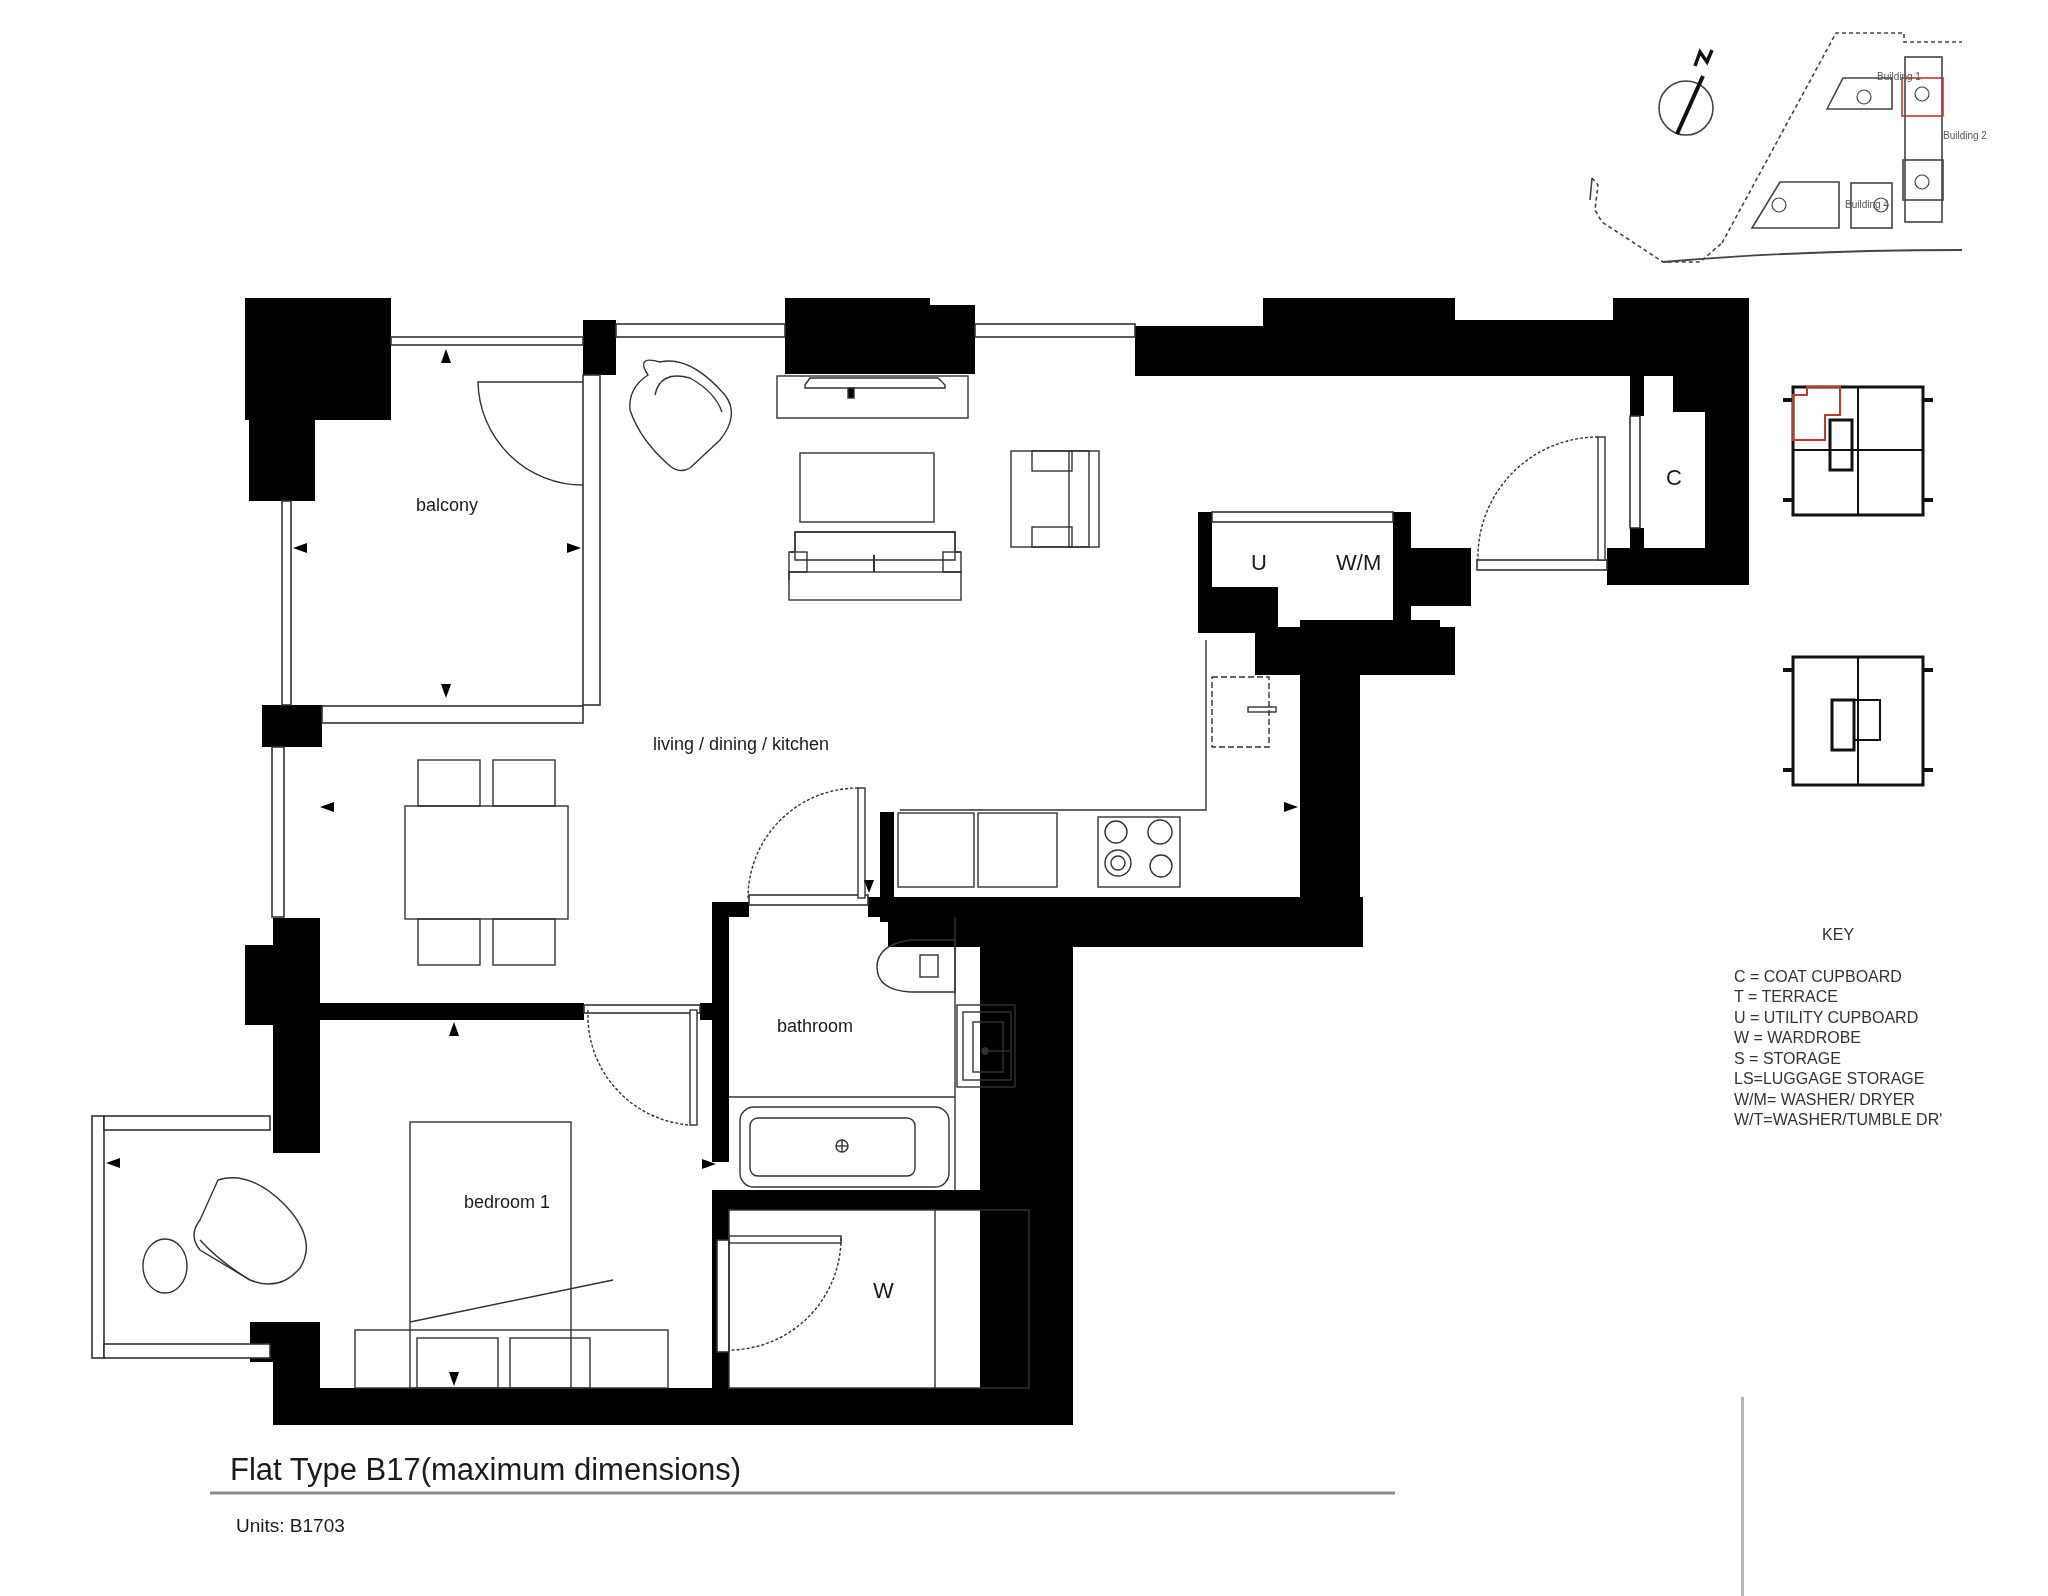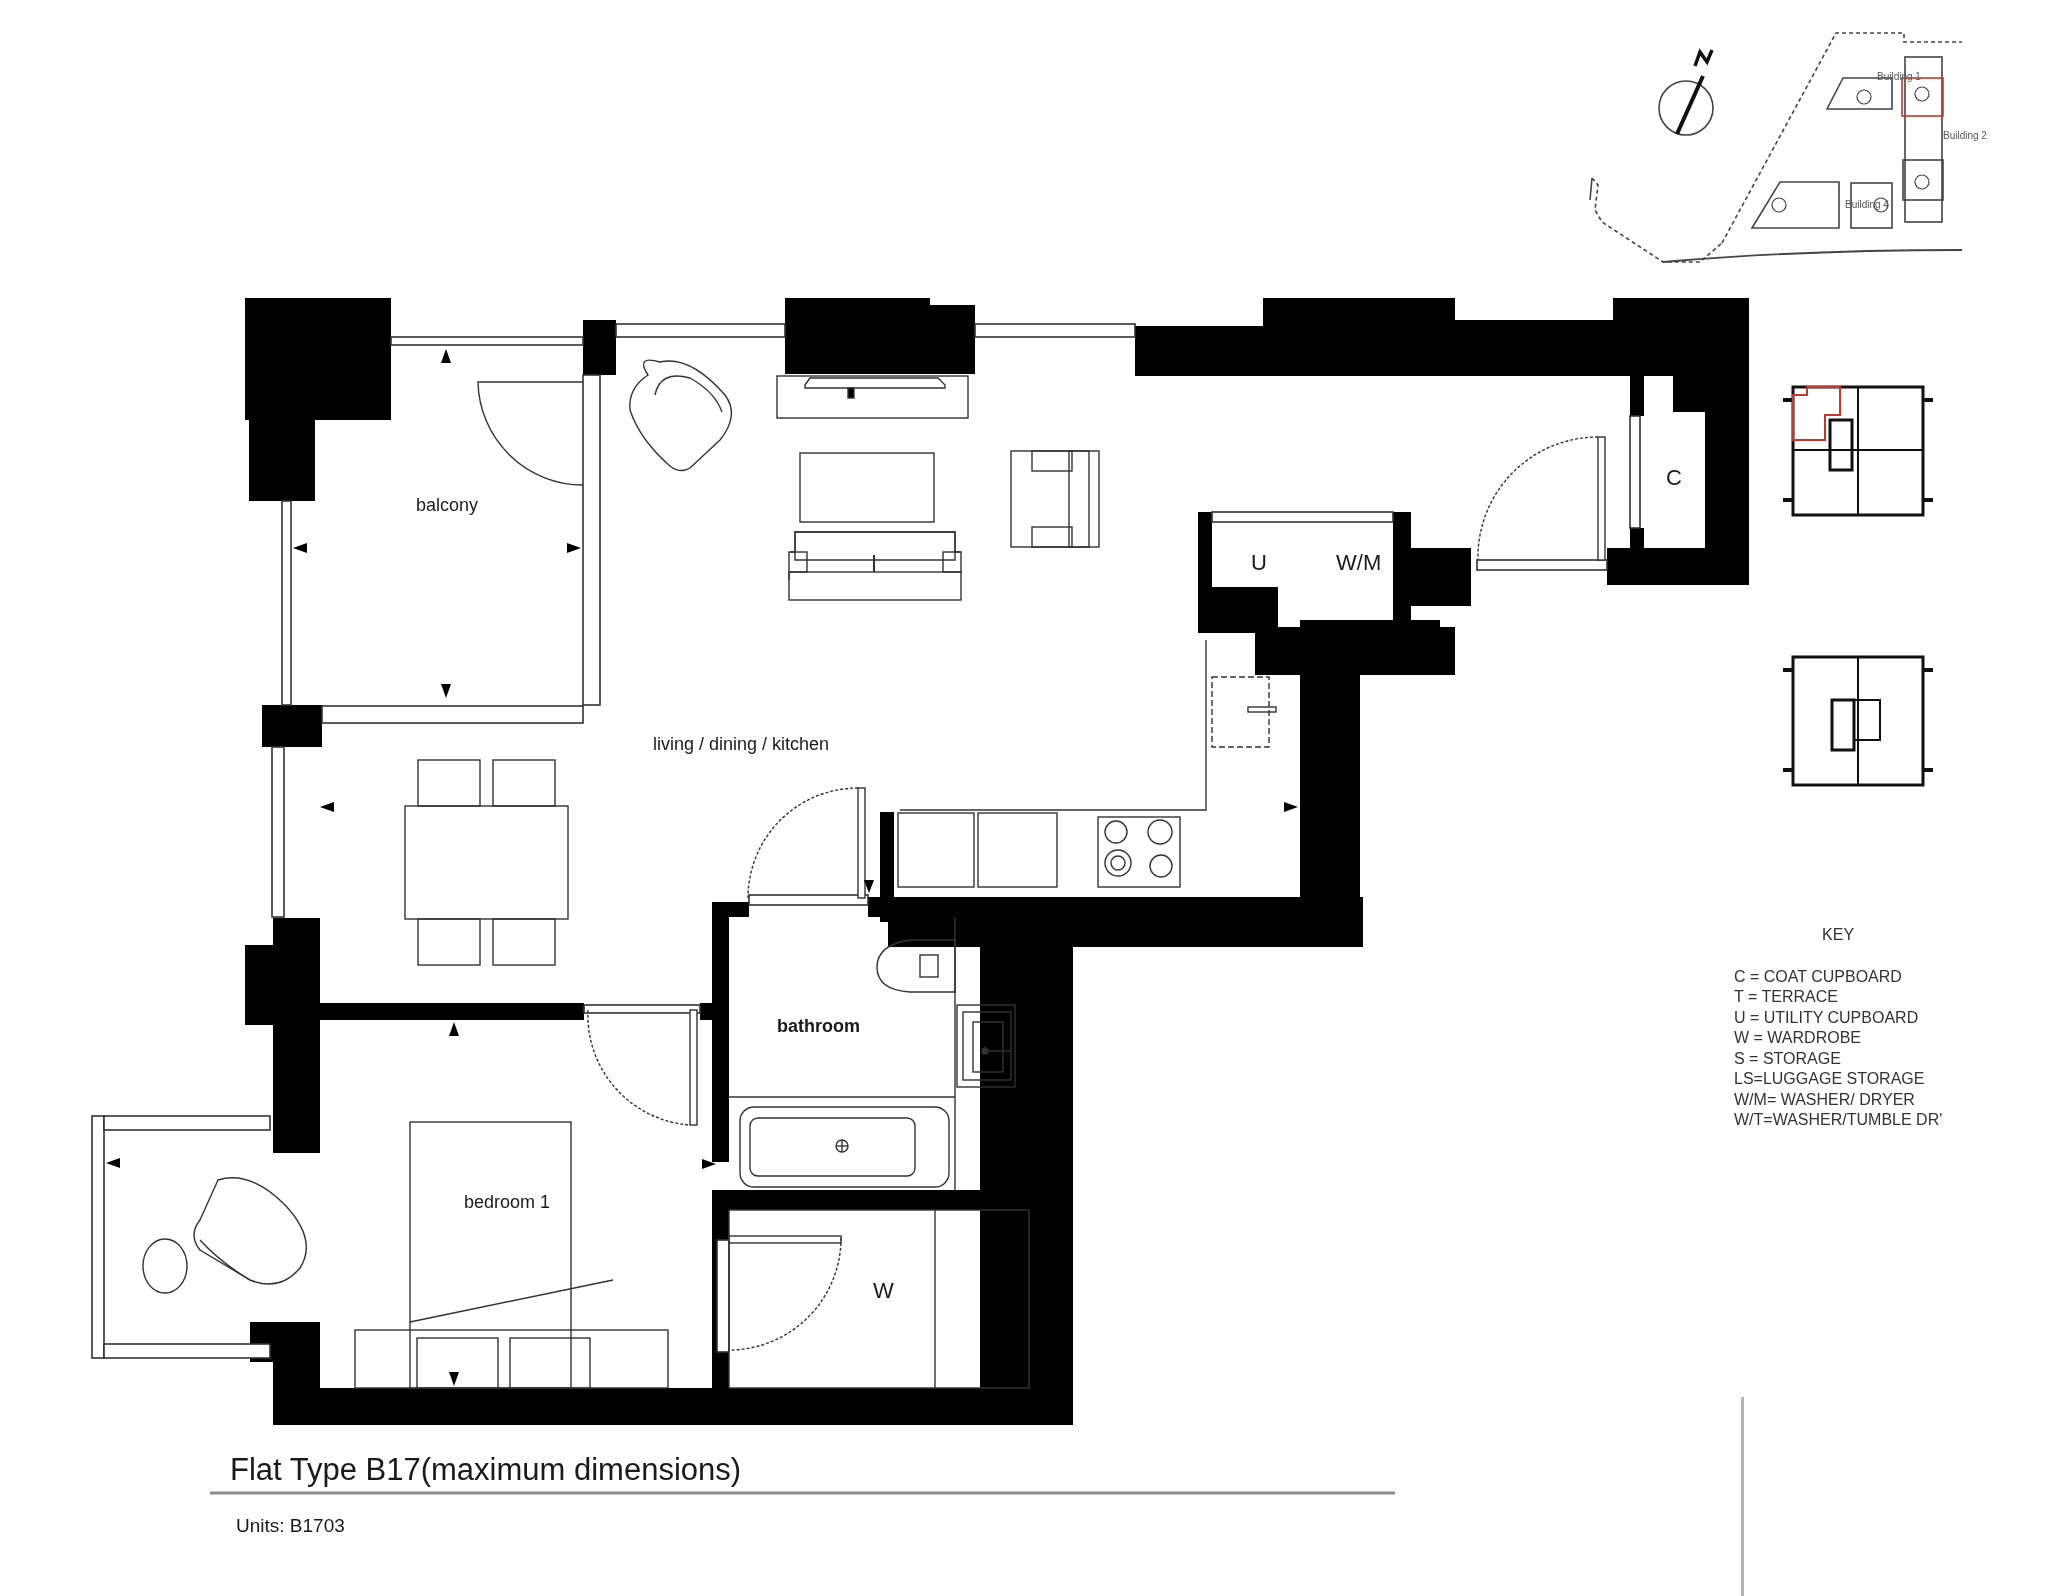--- a/index.html
+++ b/index.html
@@ -293,21 +293,21 @@
       </g>
       <ellipse cx="165" cy="1266" rx="22" ry="27"></ellipse>
     </g>
   </g>
 
   <line x1="210" y1="1493" x2="1395" y2="1493" stroke="#8c8c8c" stroke-width="3"></line>
 </svg>
 
 <div class="lbl room" style="left:416px; top:495px;">balcony</div>
 <div class="lbl room" style="left:628px; top:734px;margin-left:25px;">living / dining / kitchen</div>
-<div class="lbl room" style="left:777px; top:1016px;font-weight:bold;">bathroom</div>
+<div class="lbl room" style="left:777px; top:1016px;">bathroom</div>
 <div class="lbl room" style="left:464px; top:1192px;">bedroom 1</div>
 
 <div class="lbl code" style="left:1251px; top:550px;">U</div>
 <div class="lbl code" style="left:1336px; top:550px;">W/M</div>
 <div class="lbl code" style="left:1666px; top:465px;">C</div>
 <div class="lbl code" style="left:873px; top:1278px;">W</div>
 
 <div class="site-lbl" style="left:1838px; top:71px;">Building 1</div>
 <div class="site-lbl" style="left:1904px; top:130px;">Building 2</div>
 <div class="site-lbl" style="left:1806px; top:199px;">Building 4</div>

